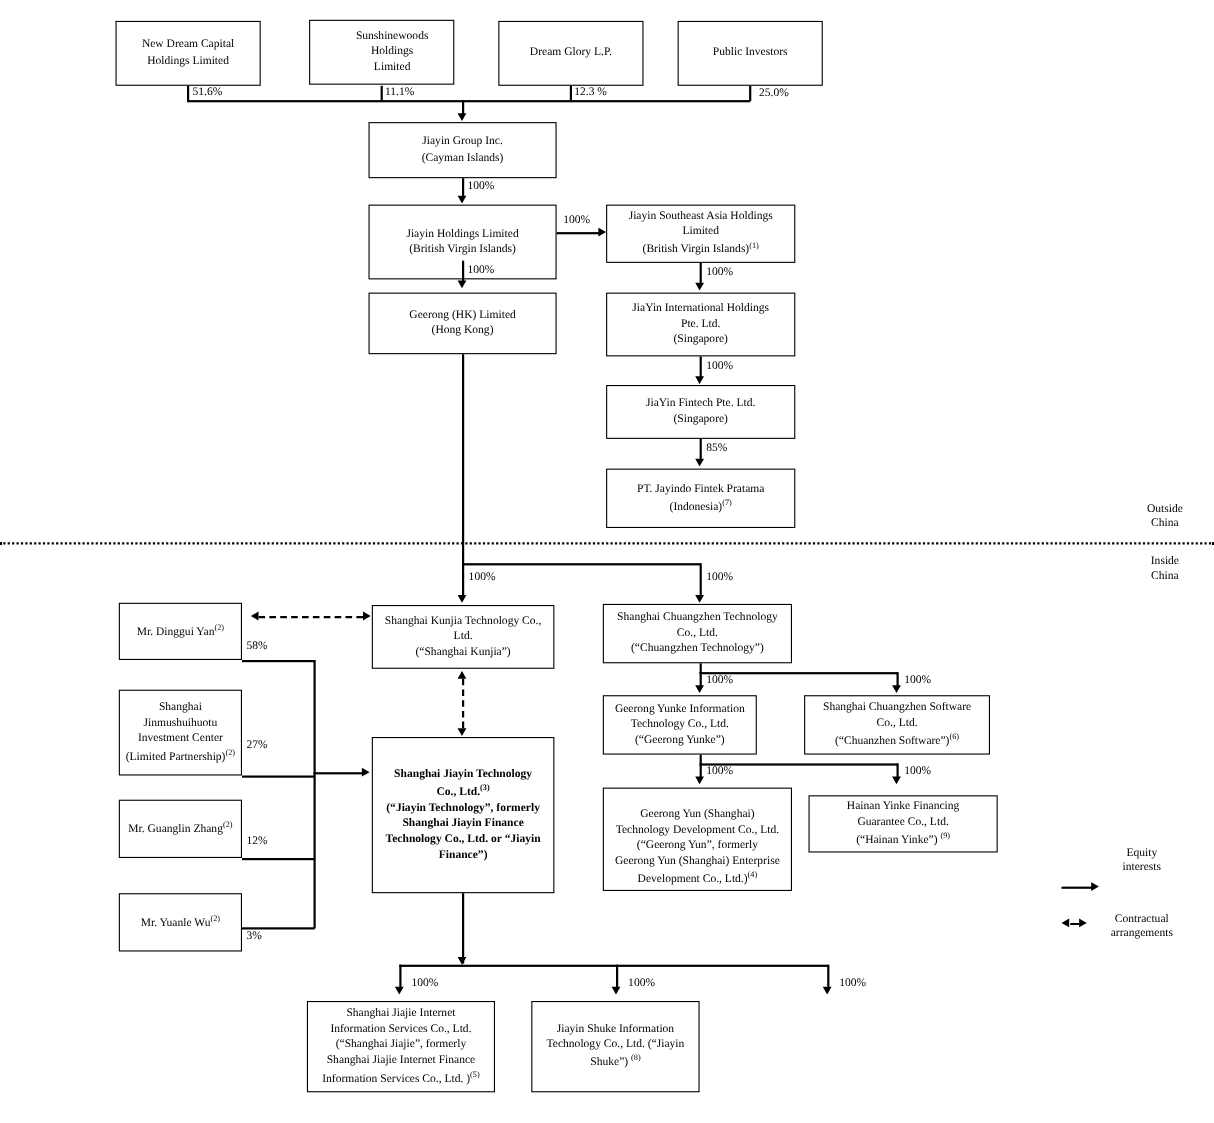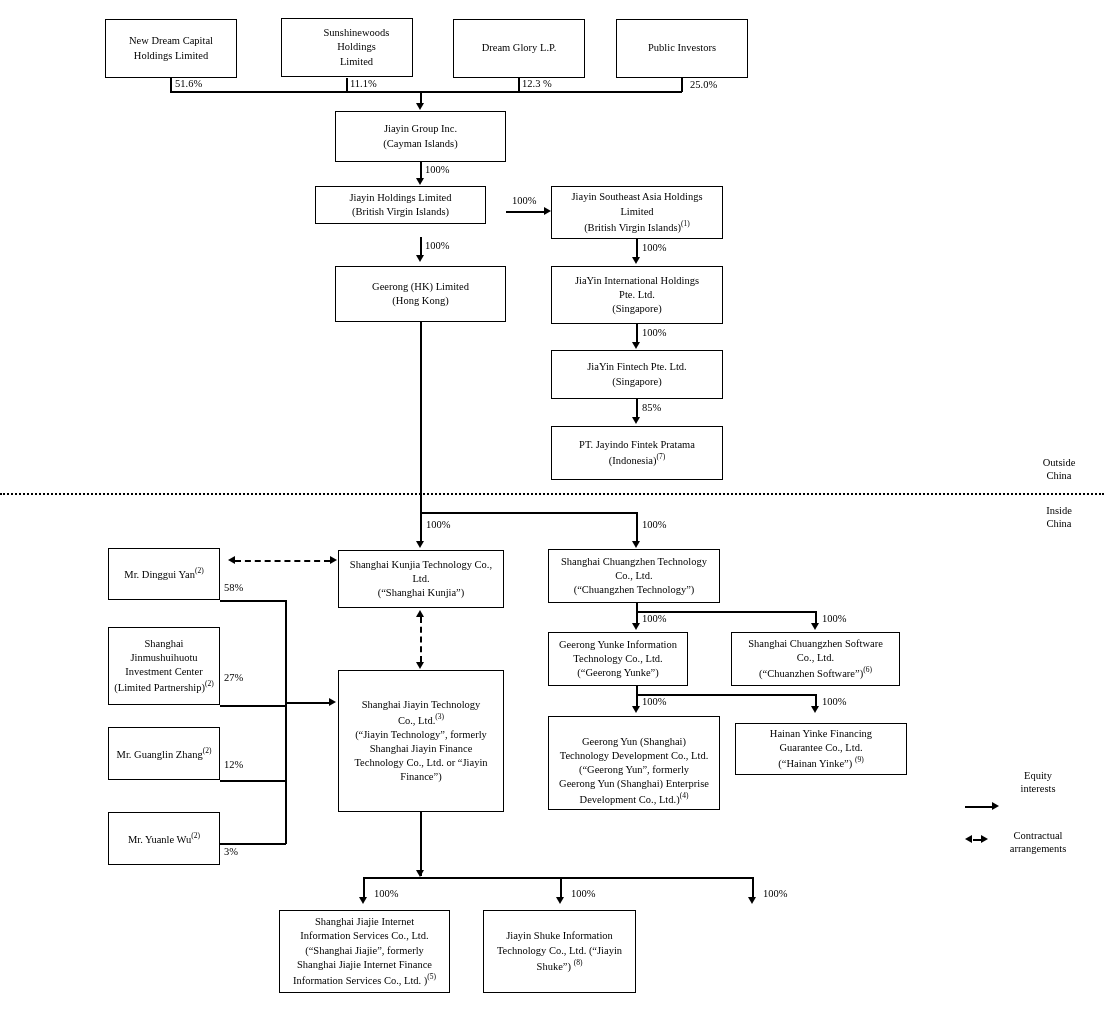--- a/index.html
+++ b/index.html
@@ -144,21 +144,21 @@
 
   <div class="box" style="left:335px; top:111px; width:171px; height:51px;">
     <span class="txt">Jiayin Group Inc.
 (Cayman Islands)</span>
   </div>
 
   <div class="vline" style="left:420px; top:162px; height:18px;"></div>
   <div class="arrowdown" style="left:416px; top:178px;"></div>
   <div class="lbl" style="left:425px; top:164px;">100%</div>
 
-  <div class="box" style="left:315px; top:186px; width:171px; height:38px;justify-content:center;">
+  <div class="box" style="left:335px; top:186px; width:171px; height:68px;justify-content:center;">
     <span class="txt">Jiayin Holdings Limited
 (British Virgin Islands)</span>
   </div>
 
   <div class="hline" style="left:506px; top:211px; width:39px;"></div>
   <div class="arrowright" style="left:544px; top:207px;"></div>
   <div class="lbl" style="left:512px; top:195px;">100%</div>
 
   <div class="vline" style="left:420px; top:237px; height:20px;"></div>
   <div class="arrowdown" style="left:416px; top:255px;"></div>
@@ -261,21 +261,21 @@
   </div>
 
   <div class="dashline-h" style="left:235px; top:560px; width:95px;"></div>
   <div class="arrowleft" style="left:228px; top:556px;"></div>
   <div class="arrowright" style="left:330px; top:556px;"></div>
 
   <div class="dashline-v" style="left:420px; top:617px; height:45px;"></div>
   <div class="arrowup" style="left:416px; top:610px;"></div>
   <div class="arrowdown" style="left:416px; top:662px;"></div>
 
-  <div class="box" style="left:338px; top:670px; width:166px; height:142px;">
+  <div class="box" style="left:338px; top:670px; width:166px; height:142px;font-weight:bold;">
     <span class="txt"><span>Shanghai Jiayin Technology</span>
 <span>Co., Ltd.</span><sup>(3)</sup>
 <span>(“Jiayin Technology”, formerly
 Shanghai Jiayin Finance
 Technology Co., Ltd. or “Jiayin
 Finance”)</span></span>
   </div>
 
   <div class="box" style="left:548px; top:549px; width:172px; height:54px;">
     <span class="txt">Shanghai Chuangzhen Technology

